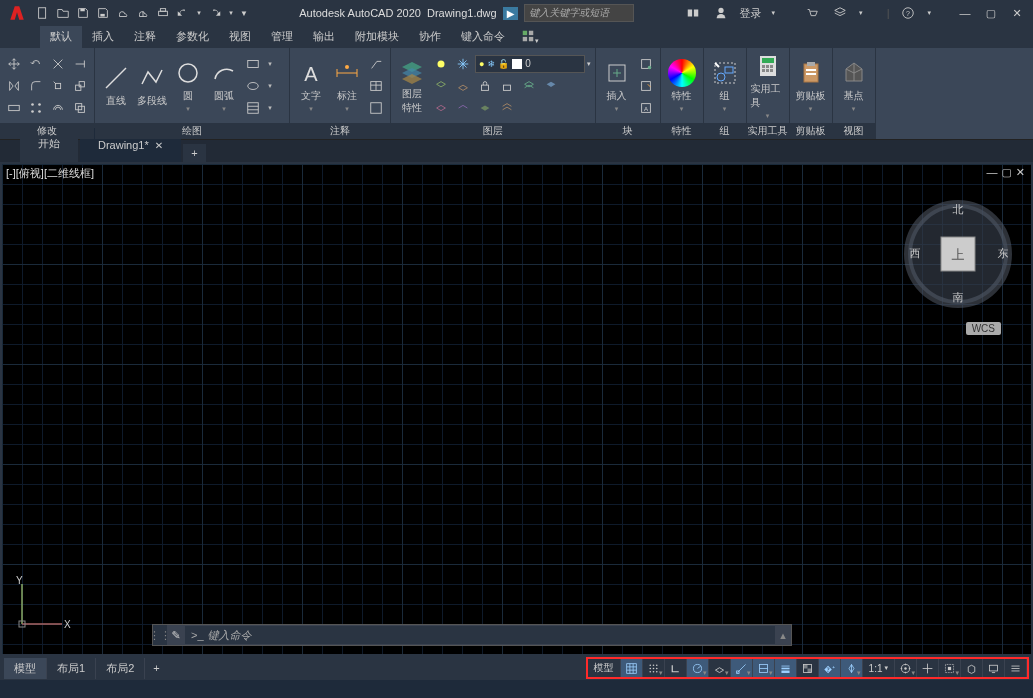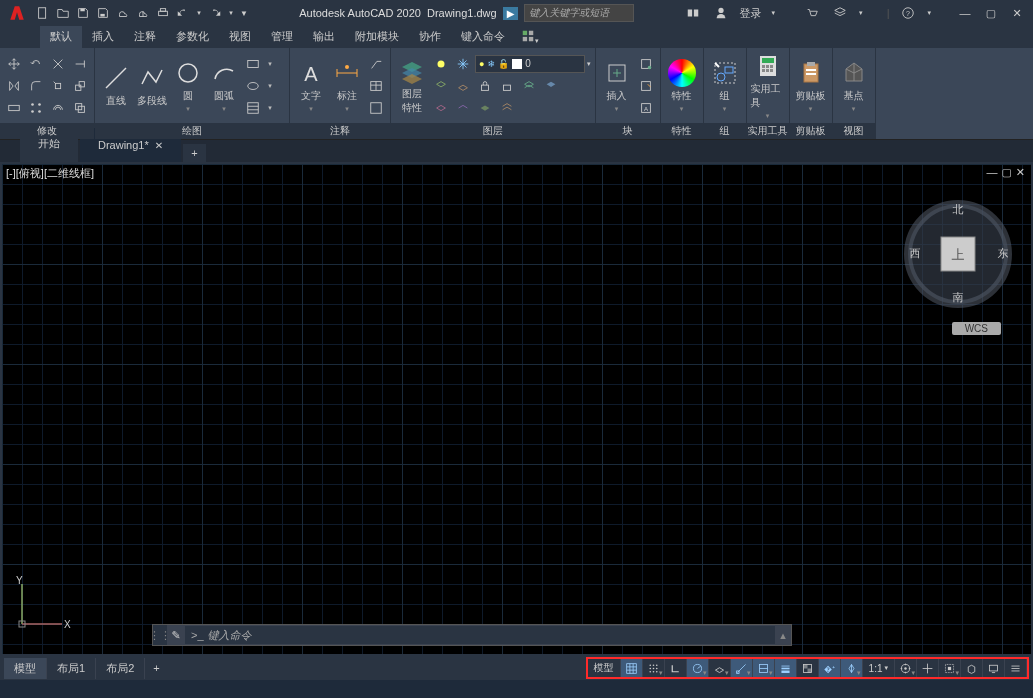--- a/index.html
+++ b/index.html
@@ -60,21 +60,21 @@
     linear-gradient(#1a2a3a 1px, transparent 1px),
     linear-gradient(90deg, #1a2a3a 1px, transparent 1px),
     linear-gradient(#0e1a2a 1px, transparent 1px),
     linear-gradient(90deg, #0e1a2a 1px, transparent 1px);
   background-size: 100px 100px, 100px 100px, 20px 20px, 20px 20px;
   background-position: 0 0, 0 0, 0 0, 0 0;
 }
 .watermark { position: absolute; left: 50%; top: 50%; transform: translate(-50%, -50%); color: #a0a0a0; font-size: 18px; font-weight: bold; text-shadow: 1px 1px 2px #000; }
 .ucs-icon { position: absolute; left: 10px; bottom: 20px; width: 60px; height: 60px; }
 .navcube { position: absolute; right: 18px; top: 35px; width: 110px; height: 110px; }
-.wcs-lbl { position: absolute; right: 30px; top: 158px; background: #aaa; color: #333; padding: 1px 13px; font-size: 10px; border-radius: 2px; }
+.wcs-lbl { position: absolute; right: 30px; top: 158px; background: #aaa; color: #333; padding: 1px 6px; font-size: 10px; border-radius: 2px; }
 
 
 .cmdline-wrap { position: absolute; left: 150px; bottom: 8px; width: 640px; height: 22px; display: flex; align-items: center; background: #3a4250; border: 1px solid #555; }
 .cmd-grip { width: 14px; display: flex; align-items: center; justify-content: center; color: #888; background: #2a3442; height: 100%; }
 .cmd-custom { width: 18px; color: #ccc; text-align: center; }
 .cmd-input { flex: 1; background: #2a3442; color: #aaa; padding: 2px 6px; font-style: italic; font-size: 11px; height: 18px; display: flex; align-items: center; gap: 4px; }
 .cmd-input .prompt { font-style: normal; }
 .cmd-arrow { width: 16px; text-align: center; color: #888; }
 
 

